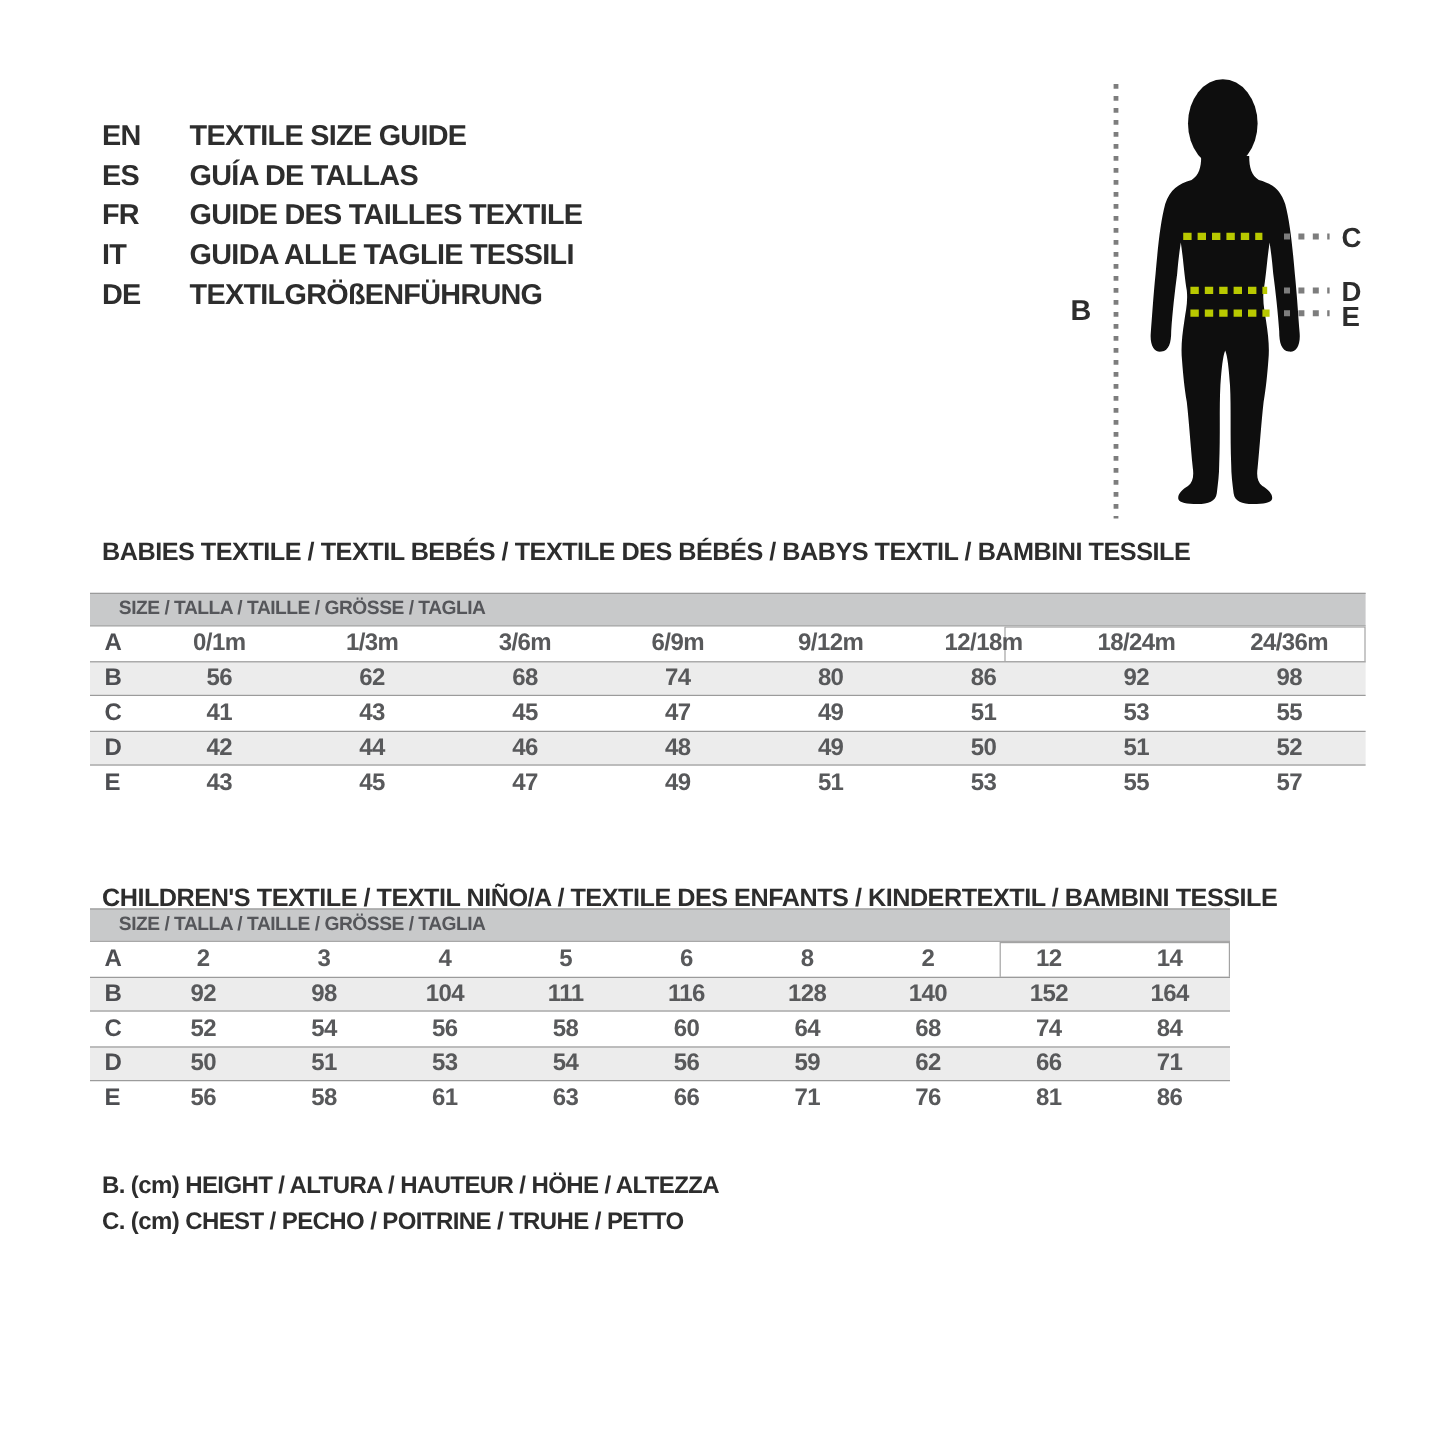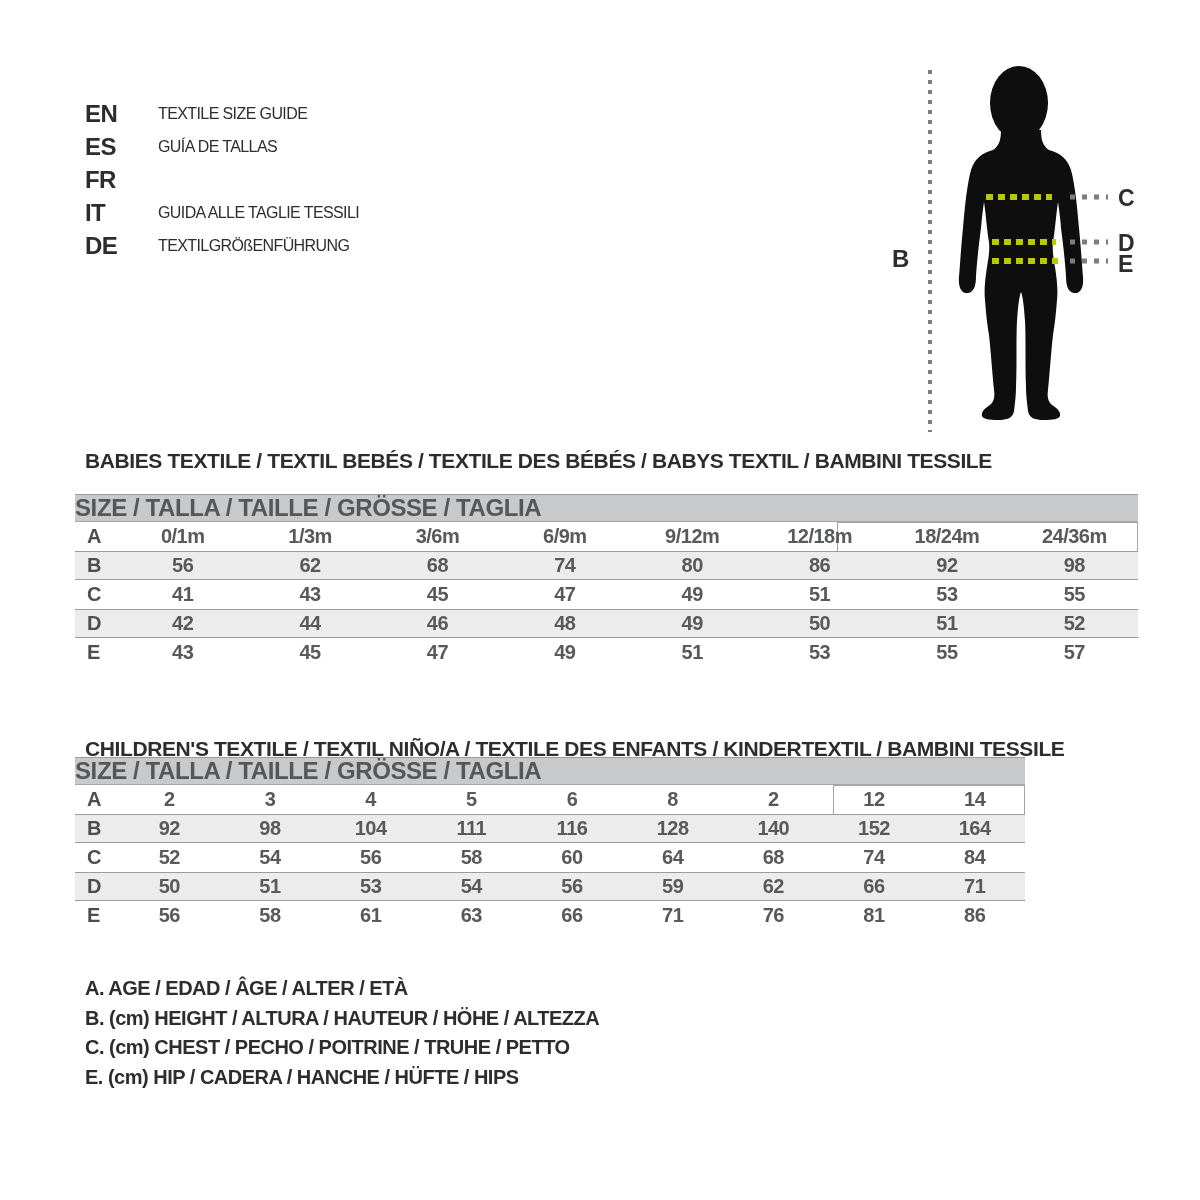--- a/index.html
+++ b/index.html
@@ -7,32 +7,32 @@
     width:1200px;height:1200px;position:relative;background:#ffffff;
     font-family:"Liberation Sans","DejaVu Sans",sans-serif;
     color:#2d2d2d;overflow:hidden;
   }
   .abs{position:absolute;}
 
   
   .lang-list{left:85px;top:97px;}
   .lang-row{display:flex;height:33px;align-items:center;}
   .lang-code{width:73px;font-size:24px;font-weight:bold;letter-spacing:-0.6px;}
-  .lang-label{font-size:16px;font-weight:normal;letter-spacing:-0.6px;}
+  .lang-label{font-size:24px;font-weight:bold;letter-spacing:-0.6px;}
 
   
   .section-heading{font-size:21px;font-weight:bold;letter-spacing:-0.4px;color:#2d2d2d;white-space:nowrap;}
 
   
   .size-table{background:#fff;}
   .size-band{
     height:28px;box-sizing:border-box;background:#c8c9ca;
     border-top:1px solid #9b9b9b;border-bottom:1px solid #a8a8a8;
-    display:flex;align-items:center;padding-left:0;
-    font-size:24px;font-weight:bold;letter-spacing:-0.4px;color:#55565a;
+    display:flex;align-items:center;padding-left:24px;
+    font-size:16px;font-weight:bold;letter-spacing:-0.4px;color:#55565a;
   }
   .tr{height:29px;box-sizing:border-box;display:grid;align-items:center;position:relative;}
   .tr.shaded{background:#ececec;border-top:1px solid #9b9b9b;border-bottom:1px solid #9b9b9b;}
   .td{font-size:20px;font-weight:bold;letter-spacing:-0.5px;color:#58595b;text-align:center;}
   .td.rowletter{text-align:left;padding-left:12px;color:#4d4e52;}
   .cols-babies{grid-template-columns:44px repeat(8,1fr);}
   .cols-children{grid-template-columns:44px repeat(9,1fr);}
   .sel-box{position:absolute;background:#ffffff;border:1px solid #a3a3a3;box-sizing:border-box;}
 
   
@@ -47,20 +47,21 @@
   <div class="lang-row">
     <span class="lang-code">EN</span>
     <span class="lang-label">TEXTILE SIZE GUIDE</span>
   </div>
   <div class="lang-row">
     <span class="lang-code">ES</span>
     <span class="lang-label">GUÍA DE TALLAS</span>
   </div>
   <div class="lang-row">
     <span class="lang-code">FR</span>
+    <span class="lang-label">GUIDE DES TAILLES TEXTILE</span>
   </div>
   <div class="lang-row">
     <span class="lang-code">IT</span>
     <span class="lang-label">GUIDA ALLE TAGLIE TESSILI</span>
   </div>
   <div class="lang-row">
     <span class="lang-code">DE</span>
     <span class="lang-label">TEXTILGRÖßENFÜHRUNG</span>
   </div>
 </div>
@@ -253,17 +254,15 @@
     <div class="td">63</div>
     <div class="td">66</div>
     <div class="td">71</div>
     <div class="td">76</div>
     <div class="td">81</div>
     <div class="td">86</div>
   </div>
 </div>
 
 <div class="abs" style="left:85px;top:974px;">
-  <div class="legend-row">A. AGE / EDAD / ÂGE / ALTER / ETÀ</div>
   <div class="legend-row">B. (cm) HEIGHT / ALTURA / HAUTEUR / HÖHE / ALTEZZA</div>
   <div class="legend-row">C. (cm) CHEST / PECHO / POITRINE / TRUHE / PETTO</div>
-  <div class="legend-row">E. (cm) HIP / CADERA / HANCHE / HÜFTE / HIPS</div>
 </div>
 
 </body></html>

